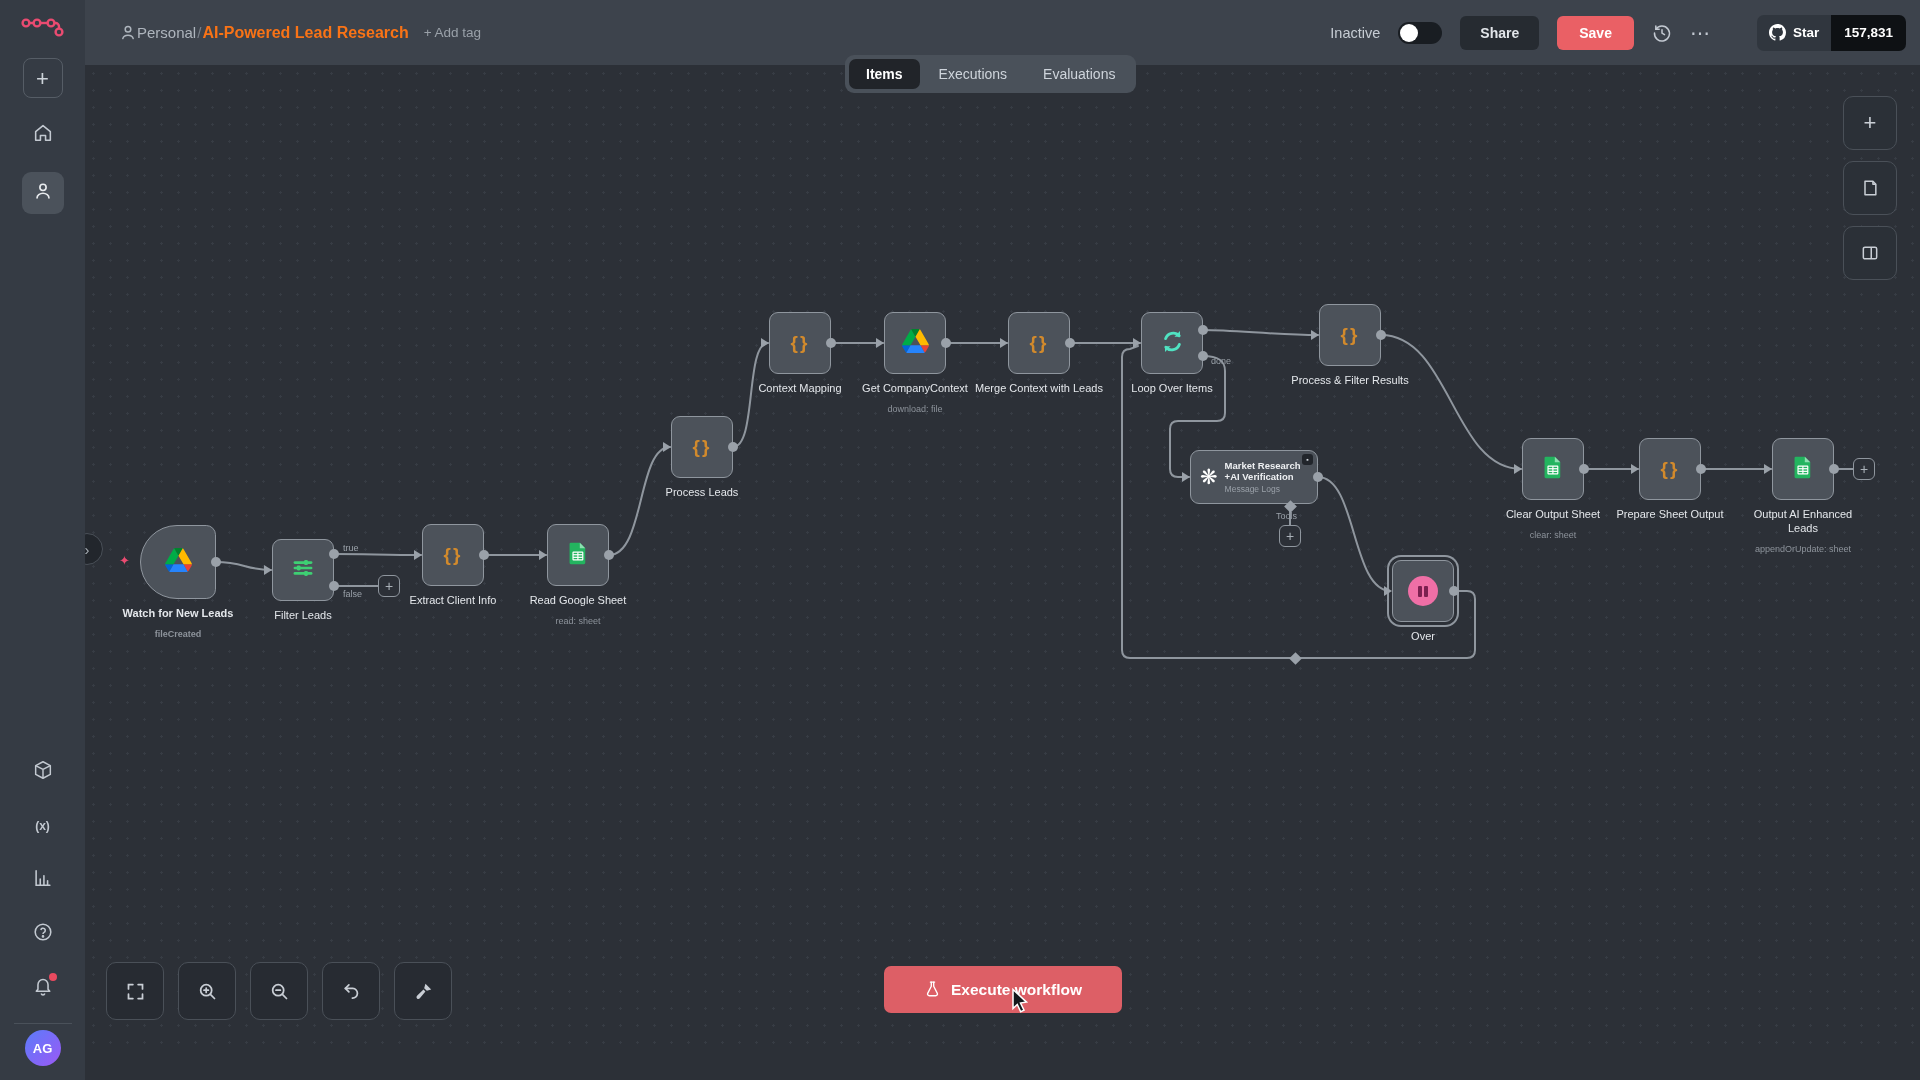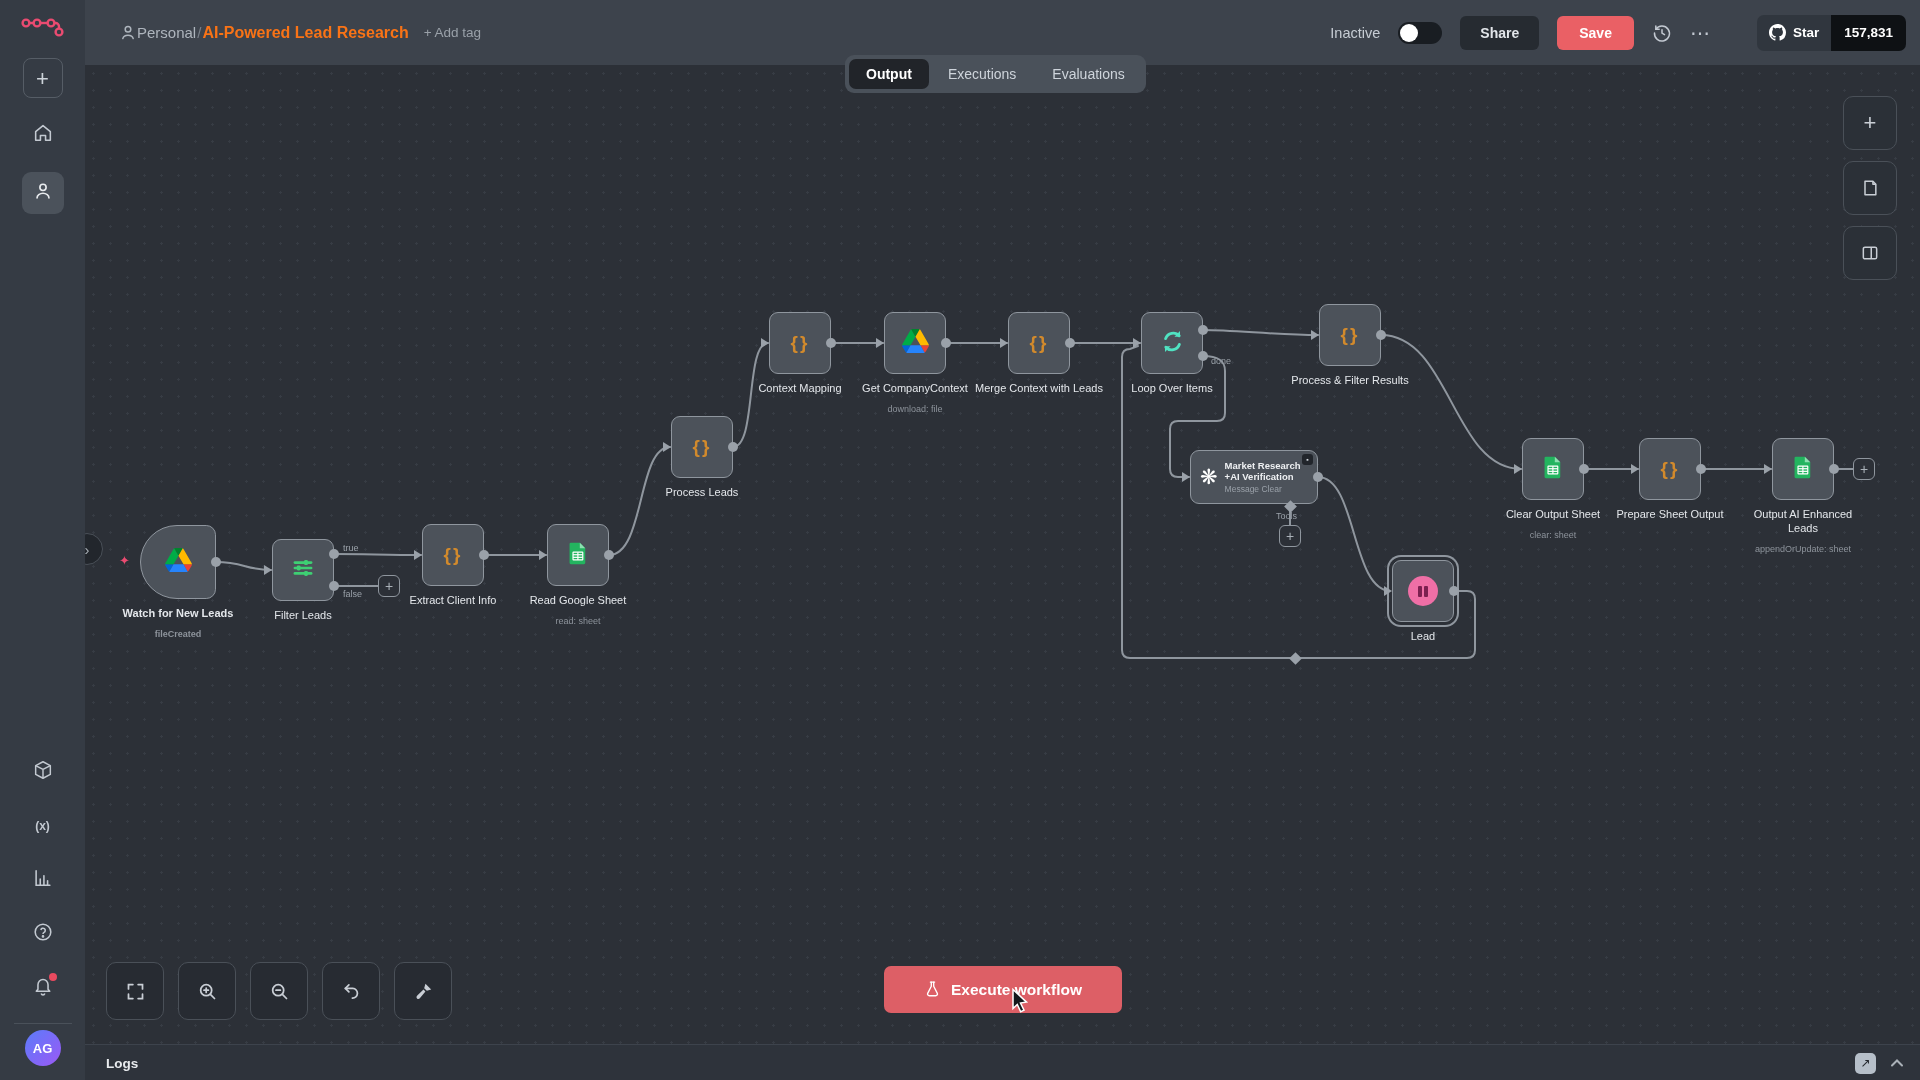--- a/index.html
+++ b/index.html
@@ -201,21 +201,21 @@
               </svg>
           </span>
           <span>Star</span>
         </span>
         <span class="gh-count">157,831</span>
       </span>
     </div>
   </header>
 
   <div class="tabs">
-      <button class="tab active">Output</button>
+      <button class="tab active">Items</button>
       <button class="tab">Executions</button>
       <button class="tab">Evaluations</button>
     </div>
 
   <main class="canvas">
     <svg class="edges" width="1835" height="979" viewBox="0 0 1835 979">
         <path d="M131,497 C158,497 162,505 186,505" fill="none" stroke="#8f969e" stroke-width="2" stroke-linecap="round"></path>
         <path d="M249,489 C280,489 302,490 336,490" fill="none" stroke="#8f969e" stroke-width="2" stroke-linecap="round"></path>
         <path d="M249,521 H293" fill="none" stroke="#8f969e" stroke-width="2" stroke-linecap="round"></path>
         <path d="M399,490 H461" fill="none" stroke="#8f969e" stroke-width="2" stroke-linecap="round"></path>
@@ -394,33 +394,33 @@
       </div>
       <div class="node-label" style="left: 1022px; top: 317px;"><span>Loop Over Items</span></div>
       <div class="node " style="left: 1234px; top: 239px;">
         <span><span class="code-glyph">{}</span></span>
       </div>
       <div class="node-label" style="left: 1200px; top: 309px;"><span>Process &amp; Filter Results</span></div>
       <div class="node wide" style="left: 1105px; top: 385px;">
         <span><span class="openai-glyph">❋</span></span>
         <span class="ai-text">
           <span class="ai-title">Market Research<br>+AI Verification</span>
-          <span class="ai-sub">Message Clear</span>
+          <span class="ai-sub">Message Logs</span>
         </span>
         <span class="node-badge">▪</span>
       </div>
       <div class="node ring" style="left: 1307px; top: 495px;">
         <span>
           <span class="wait-circle">
             <span class="wait-bar"></span>
             <span class="wait-bar"></span>
           </span>
         </span>
       </div>
-      <div class="node-label" style="left: 1273px; top: 565px;"><span>Lead</span></div>
+      <div class="node-label" style="left: 1273px; top: 565px;"><span>Over</span></div>
       <div class="node " style="left: 1437px; top: 373px;">
         <span><svg width="26" height="26" viewBox="0 0 24 24">
             <path d="M5.5 2.5h8.2l5 5.2V21a1.3 1.3 0 0 1-1.3 1.3H5.5A1.3 1.3 0 0 1 4.2 21V3.8a1.3 1.3 0 0 1 1.3-1.3z" fill="#23b45f"></path>
             <path d="M13.7 2.5l5 5.2h-5z" fill="#8ce0b0"></path>
             <g stroke="#fff" stroke-width="1.1" fill="none">
               <rect x="7.4" y="11.2" width="9" height="7.2" rx="0.4"></rect>
               <line x1="7.4" y1="13.6" x2="16.4" y2="13.6"></line>
               <line x1="7.4" y1="16" x2="16.4" y2="16"></line>
               <line x1="11.9" y1="11.2" x2="11.9" y2="18.4"></line>
             </g>
@@ -480,24 +480,13 @@
       <div class="plus-ep" style="left: 1768px; top: 393px;">+</div>
       <div class="diamond" style="left: 1200.5px; top: 436.5px;"></div>
       <div class="diamond" style="left: 1205.5px; top: 588.5px;"></div>
       <div class="edge-lbl" style="left: 258px; top: 478px;"><span>true</span></div>
       <div class="edge-lbl" style="left: 258px; top: 524px;"><span>false</span></div>
       <div class="edge-lbl" style="left: 1126px; top: 255px; margin-top: 36px;"><span>done</span></div>
       <div class="edge-lbl" style="left: 1191px; top: 446px;"><span>Tools</span></div>
       <div class="sparkle" style="left: 34px; top: 488px;">✦</div>
     </main>
 
-  <footer class="logs">
-    <span class="logs-title">Logs</span>
-    <span class="logs-right">
-      <span class="popout">↗</span>
-      <span class="logs-chev">
-        <svg width="14" height="10" viewBox="0 0 14 10" fill="none" stroke="#aab1b8" stroke-width="2" stroke-linecap="round">
-            <path d="M2 7.5 7 2.5l5 5"></path>
-          </svg>
-      </span>
-    </span>
-  </footer>
 </div>
 
 </body></html>

